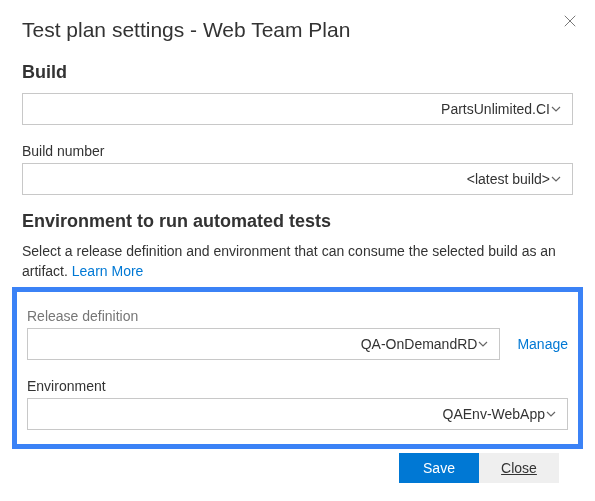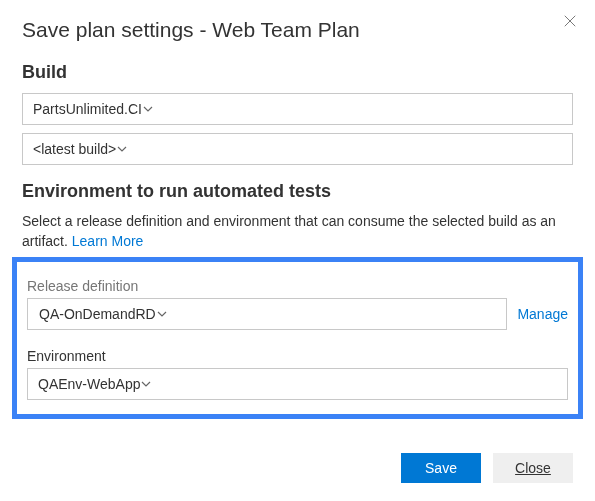--- a/index.html
+++ b/index.html
@@ -47,21 +47,21 @@
       color: #333;
       margin-bottom: 4px;
       margin-top: 10px;
     }
     .field-label.muted {
       color: #767676;
     }
     .dropdown {
       display: flex;
       align-items: center;
-      justify-content: flex-start;
+      justify-content: flex-end;
       border: 1px solid #c8c8c8;
       background: #fff;
       padding: 6px 10px;
       font-size: 14px;
       color: #333;
       cursor: pointer;
       width: 100%;
       height: 32px;
     }
     .chevron {
@@ -102,27 +102,28 @@
     }
     .row-with-action .dropdown {
       flex: 1;
       padding-left: 11px;
     }
     .manage-link {
       color: #0078d4;
       font-size: 14px;
       cursor: pointer;
       white-space: nowrap;
+      margin-left: 7px;
     }
     .button-row {
       position: absolute;
       bottom: 18px;
-      right: 22px;
+      right: 36px;
       display: flex;
-      gap: 12px;
+      gap: 0;
       align-items: center;
     }
     .btn {
       padding: 7px 22px;
       font-size: 14px;
       border: none;
       cursor: pointer;
       min-width: 80px;
     }
     .btn-primary {
@@ -142,35 +143,36 @@
 
 <div class="dialog">
 
   <div class="close-x">
     <svg viewBox="0 0 16 16" width="14" height="14">
         <line x1="2" y1="2" x2="14" y2="14" stroke="#666" stroke-width="1"></line>
         <line x1="14" y1="2" x2="2" y2="14" stroke="#666" stroke-width="1"></line>
       </svg>
   </div>
 
-  <div class="title">Save plan settings - Web Team Plan</div>
+  <div class="title">Test plan settings - Web Team Plan</div>
 
   <div class="section-header">Build</div>
 
   <div class="dropdown">
     <span>PartsUnlimited.CI</span>
     <span class="chevron">
       <svg viewBox="0 0 12 12">
           <polyline points="2,4 6,8 10,4"></polyline>
         </svg>
     </span>
   </div>
 
   <div class="spacer-sm"></div>
 
+  <div class="field-label">Build number</div>
   <div class="dropdown">
     <span>&lt;latest build&gt;</span>
     <span class="chevron">
       <svg viewBox="0 0 12 12">
           <polyline points="2,4 6,8 10,4"></polyline>
         </svg>
     </span>
   </div>
 
   <div class="spacer-md"></div>

